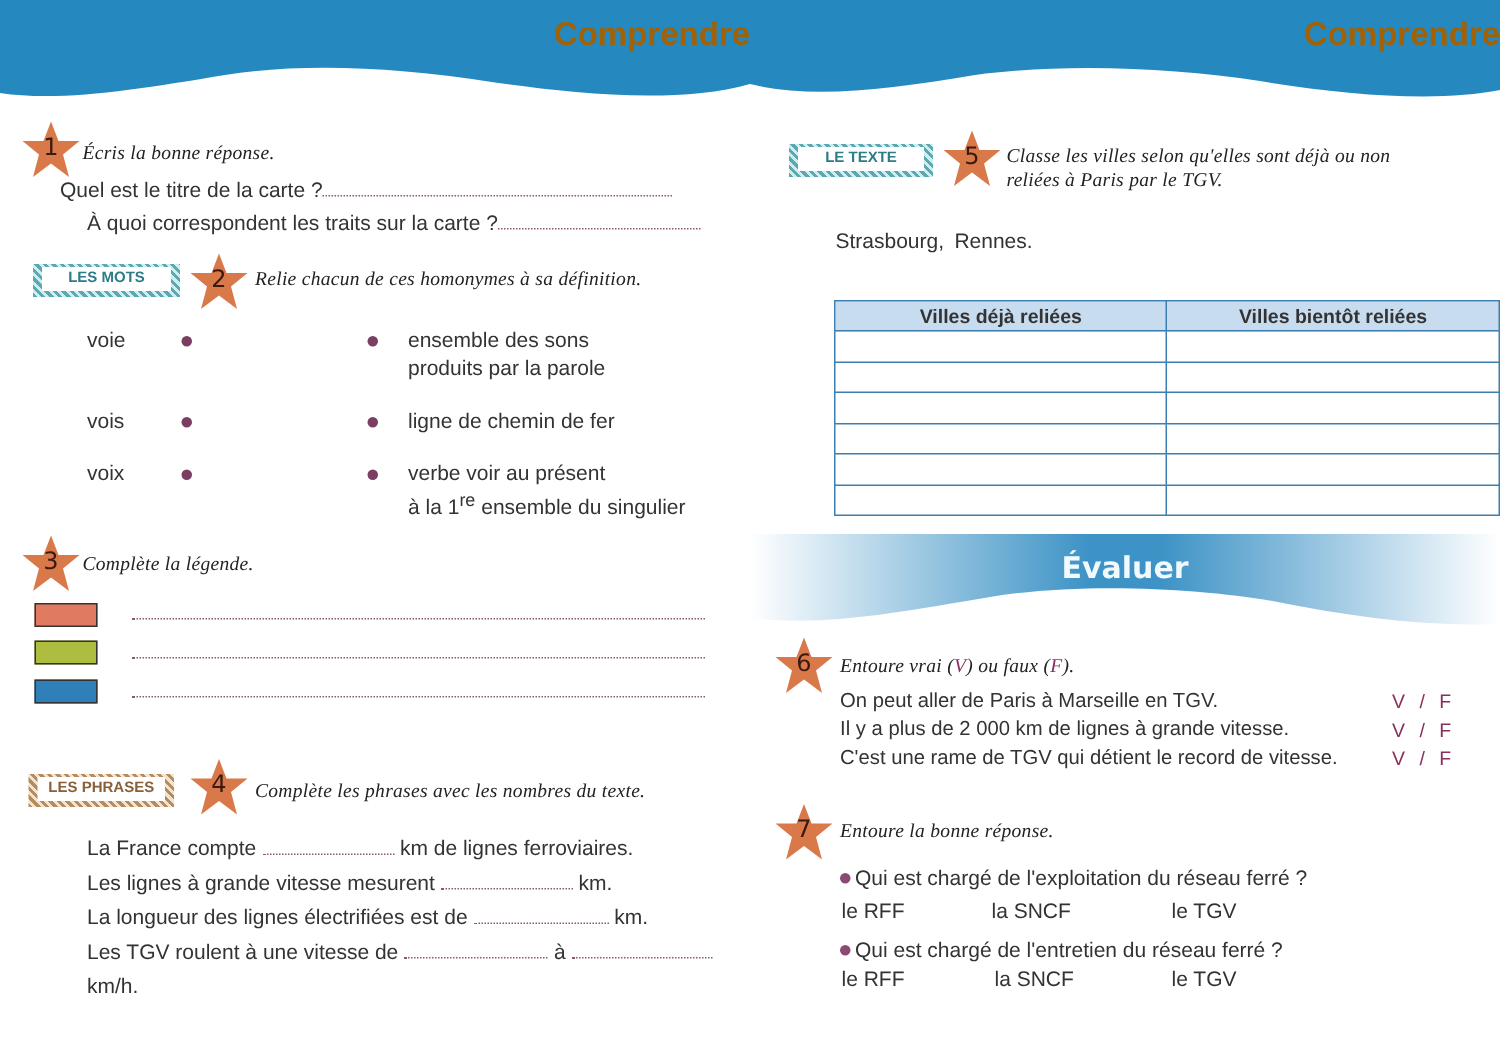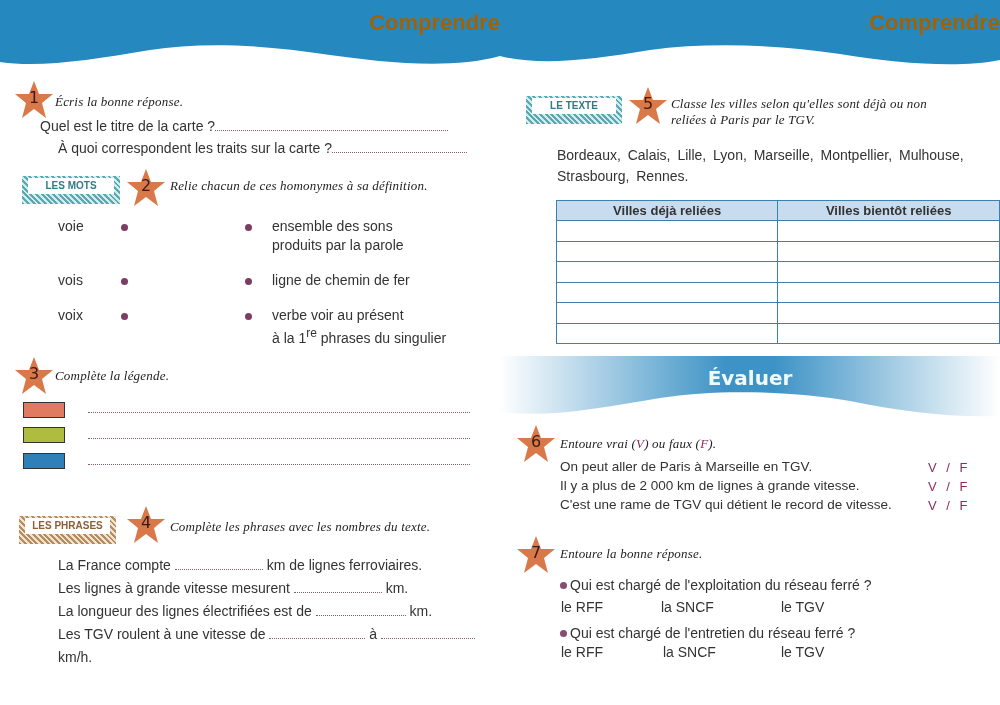--- a/index.html
+++ b/index.html
@@ -8,21 +8,21 @@
 .pl{left:0}.pr{left:500px}
 .banner{position:absolute;top:0;left:0;width:500px;height:70px}
 .banner svg{position:absolute;top:0;left:0}
 .banner-title{position:absolute;top:10px;left:0;width:500px;text-align:right;font-family:Liberation Sans, sans-serif;font-weight:bold;font-size:22px;color:#a16207}
 .star{position:absolute;width:40px;height:40px}
 .star svg{position:absolute;top:0;left:0}
 .star span{position:absolute;top:8px;left:0;width:40px;text-align:center;font-family:"DejaVu Sans",sans-serif;font-size:16px;color:#3a1a10}
 .hw{position:absolute;font-family:Liberation Serif, serif;font-size:13px;color:#222;font-style:italic;letter-spacing:.2px}
 .t{position:absolute;font-size:14px;color:#333;white-space:nowrap}
 .dots{display:inline-block;border-bottom:1px dotted #8a5a6a;vertical-align:baseline}
-.badge{position:absolute;height:28px;font-size:10px;font-weight:bold;text-align:center;line-height:16px;padding:2px 3px}
+.badge{position:absolute;height:22px;font-size:10px;font-weight:bold;text-align:center;line-height:16px;padding:2px 3px}
 .badge-inner{display:block;height:16px;background:#fff}
 .b-teal{background:repeating-linear-gradient(45deg,#5aa9b1 0 2px,#d0ecee 2px 4px);color:#2d7c87}
 .b-brown{background:repeating-linear-gradient(45deg,#b58c5e 0 2px,#f1e3cf 2px 4px);color:#8a6039}
 .badge .badge-inner{margin:0 3px}
 .dot{position:absolute;width:7px;height:7px;border-radius:50%;background:#7b3d62}
 .swatch{position:absolute;width:42px;height:16px;border:1.5px solid #333}
 .line{position:absolute;border-bottom:1px dotted #8a5a6a;height:1px}
 table{border-collapse:collapse;position:absolute}
 td,th{border:1.5px solid #3d7fb0;height:20.5px;width:247px}
 th{background:#c8dcef;font-size:13px;color:#333;font-weight:bold;height:20px}
@@ -71,21 +71,21 @@
   <div class="dot" style="left:245px;top:224px"></div>
   <div class="dot" style="left:245px;top:278px"></div>
   <div class="dot" style="left:245px;top:313px"></div>
   <div class="t" style="left:272px;top:218px">
       <div>ensemble des sons</div>
       <div style="margin-top:3px">produits par la parole</div>
     </div>
   <div class="t" style="left:272px;top:272px">ligne de chemin de fer</div>
   <div class="t" style="left:272px;top:307px">
       <div>verbe voir au présent</div>
-      <div style="margin-top:3px"><span>à la 1</span><sup style="font-size:12px">re</sup><span> phrases du singulier</span></div>
+      <div style="margin-top:3px"><span>à la 1</span><sup style="font-size:12px">re</sup><span> ensemble du singulier</span></div>
     </div>
 
   <div class="star" style="left:14px;top:356px">
     <svg width="40" height="40">
         <polygon points="20,1 25,14 39,14 28,23 32,38 20,29 8,38 12,23 1,14 15,14" fill="#d9794a"></polygon>
       </svg>
     <span>3</span>
   </div>
   <div class="hw" style="left:55px;top:368px">Complète la légende.</div>
   <div class="swatch" style="left:23px;top:402px;background:#e07a60"></div>
@@ -127,21 +127,20 @@
     <svg width="40" height="40">
         <polygon points="20,1 25,14 39,14 28,23 32,38 20,29 8,38 12,23 1,14 15,14" fill="#d9794a"></polygon>
       </svg>
     <span>5</span>
   </div>
   <div class="hw" style="left:171px;top:96px;line-height:16px">
       <div>Classe les villes selon qu'elles sont déjà ou non</div>
       <div>reliées à Paris par le TGV.</div>
     </div>
   <div class="t" style="left:57px;top:147px;width:416px;word-spacing:3px">
-      <div>Bordeaux, Calais, Lille, Lyon, Marseille, Montpellier, Mulhouse,</div>
       <div style="margin-top:5px">Strasbourg, Rennes.</div>
     </div>
   <table style="left:56px;top:200px">
     <tbody>
         <tr>
           <th>Villes déjà reliées</th>
           <th>Villes bientôt reliées</th>
         </tr>
     <tr>
           <td></td>

